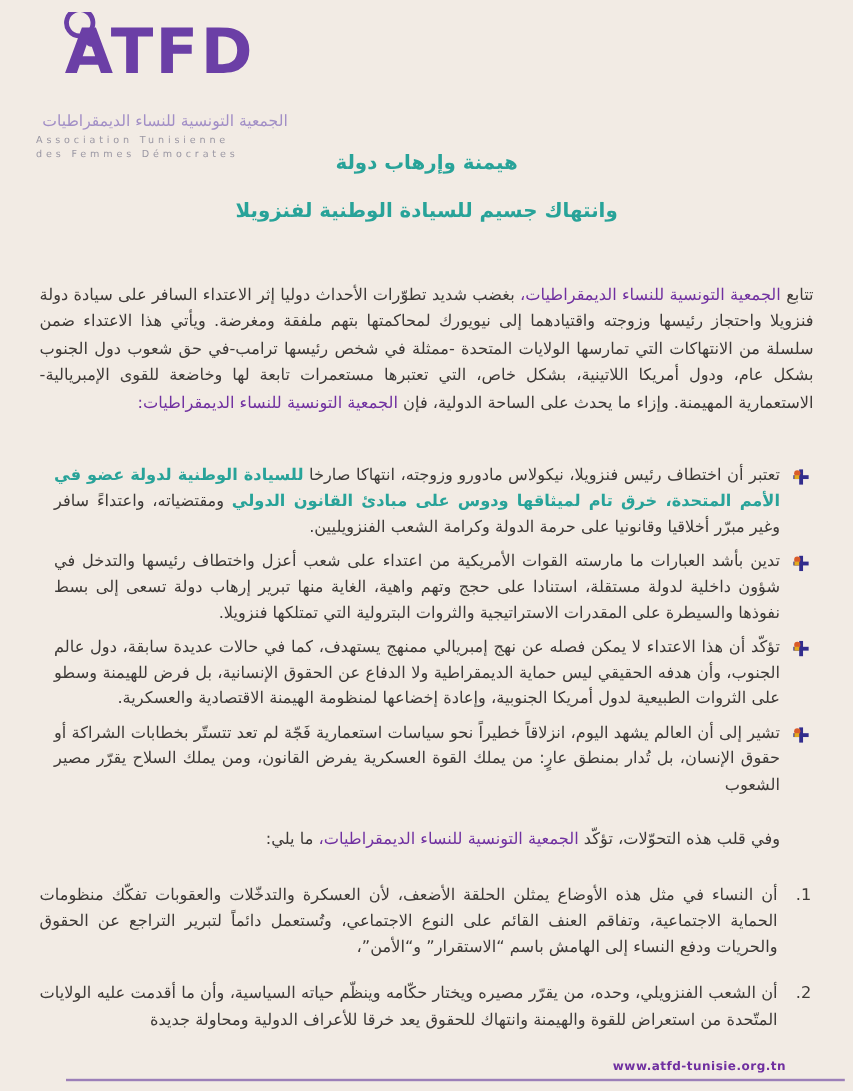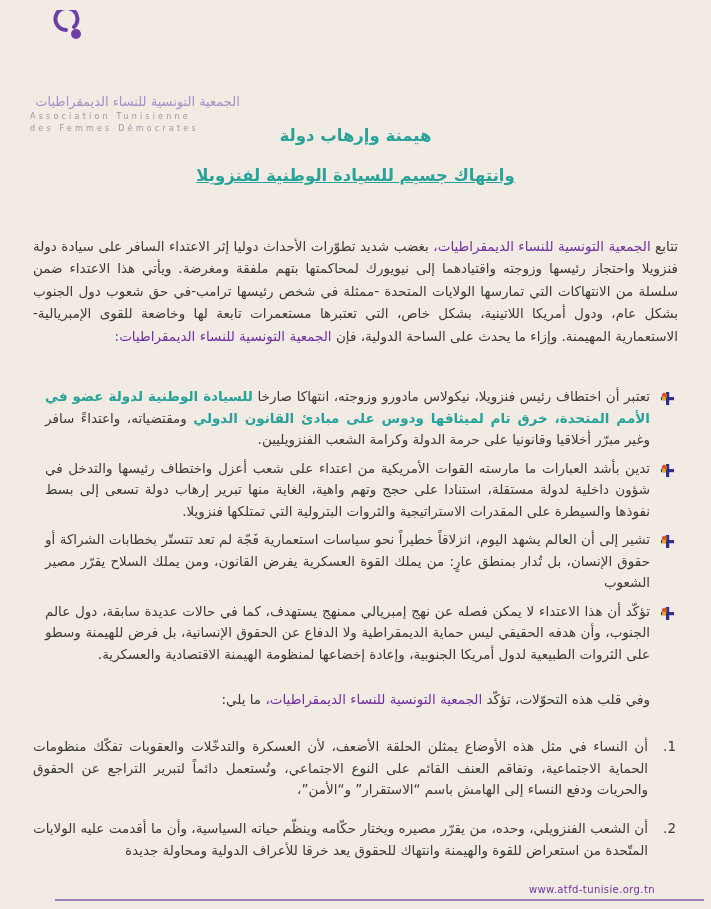--- a/index.html
+++ b/index.html
@@ -53,21 +53,21 @@
   .content{
     direction:rtl;
     padding:126px 33px 0 33px;
   }
   .title{
     text-align:center;
     color:var(--teal);
     font-size:16.5px;
     font-weight:bold;
   }
-  .title + .title{margin-top:21px;text-decoration:underline;}
+  .title + .title{margin-top:21px;}
   .intro{
     margin-top:50px;
     font-size:13.5px;
     line-height:22.4px;
     text-align:justify;
   }
   .seg-p{color:var(--purple);font-weight:normal;}
   .seg-t{color:var(--teal);font-weight:bold;}
   .bullets{
     list-style:none;
@@ -109,21 +109,21 @@
   }
   .num-marker{
     position:absolute;
     right:2px;top:0;
     font-weight:normal;
   }
   
   .footer-url{
     position:absolute;
     right:56px;bottom:14px;
-    font-size:10px;font-weight:normal;
+    font-size:10px;font-weight:bold;
     color:var(--purple);
     letter-spacing:0.4px;
     direction:ltr;
     text-decoration:none;
   }
   .footer-line{
     position:absolute;
     left:55px;right:7px;bottom:8px;
     height:2px;
     background:var(--line-purple);
@@ -131,20 +131,21 @@
 </style>
 </head>
 <body>
 
 <header class="logo">
   <div class="logo-mark">
     <svg class="logo-figure" width="48" height="56" viewBox="0 0 48 56">
       <path d="M30 20 A11 11 0 1 1 38 17" fill="none" stroke="#6b3fa6" stroke-width="4" stroke-linecap="round"></path>
       <circle cx="40" cy="24" r="5" fill="#6b3fa6"></circle>
     </svg>
+    <div class="logo-acronym">ATFD</div>
   </div>
   <div class="logo-ar">الجمعية التونسية للنساء الديمقراطيات</div>
   <div class="logo-fr">Association Tunisienne</div>
   <div class="logo-fr">des Femmes Démocrates</div>
 </header>
 
 <main class="content">
   <h1 class="title">هيمنة وإرهاب دولة</h1>
   <h2 class="title">وانتهاك جسيم للسيادة الوطنية لفنزويلا</h2>
 
@@ -175,32 +176,32 @@
     </li>
     <li>
       <span class="bullet-ico">
         <svg width="13" height="13" viewBox="0 0 13 13">
             <rect x="5" y="0" width="3.2" height="13" fill="#322c8d"></rect>
             <rect x="0" y="5" width="13" height="3.2" fill="#322c8d"></rect>
             <circle cx="3.4" cy="3.4" r="2.6" fill="#d95b2a"></circle>
             <rect x="1" y="5" width="4" height="3.2" fill="#e3a91f"></rect>
           </svg>
       </span>
+      <span><span class="seg-n">تؤكّد أن هذا الاعتداء لا يمكن فصله عن نهج إمبريالي ممنهج يستهدف، كما في حالات عديدة سابقة، دول عالم الجنوب، وأن هدفه الحقيقي ليس حماية الديمقراطية ولا الدفاع عن الحقوق الإنسانية، بل فرض للهيمنة وسطو على الثروات الطبيعية لدول أمريكا الجنوبية، وإعادة إخضاعها لمنظومة الهيمنة الاقتصادية والعسكرية.</span></span>
+    </li>
+    <li>
+      <span class="bullet-ico">
+        <svg width="13" height="13" viewBox="0 0 13 13">
+            <rect x="5" y="0" width="3.2" height="13" fill="#322c8d"></rect>
+            <rect x="0" y="5" width="13" height="3.2" fill="#322c8d"></rect>
+            <circle cx="3.4" cy="3.4" r="2.6" fill="#d95b2a"></circle>
+            <rect x="1" y="5" width="4" height="3.2" fill="#e3a91f"></rect>
+          </svg>
+      </span>
       <span><span class="seg-n">تشير إلى أن العالم يشهد اليوم، انزلاقاً خطيراً نحو سياسات استعمارية فَجّة لم تعد تتستّر بخطابات الشراكة أو حقوق الإنسان، بل تُدار بمنطق عارٍ: من يملك القوة العسكرية يفرض القانون، ومن يملك السلاح يقرّر مصير الشعوب</span></span>
-    </li>
-    <li>
-      <span class="bullet-ico">
-        <svg width="13" height="13" viewBox="0 0 13 13">
-            <rect x="5" y="0" width="3.2" height="13" fill="#322c8d"></rect>
-            <rect x="0" y="5" width="13" height="3.2" fill="#322c8d"></rect>
-            <circle cx="3.4" cy="3.4" r="2.6" fill="#d95b2a"></circle>
-            <rect x="1" y="5" width="4" height="3.2" fill="#e3a91f"></rect>
-          </svg>
-      </span>
-      <span><span class="seg-n">تؤكّد أن هذا الاعتداء لا يمكن فصله عن نهج إمبريالي ممنهج يستهدف، كما في حالات عديدة سابقة، دول عالم الجنوب، وأن هدفه الحقيقي ليس حماية الديمقراطية ولا الدفاع عن الحقوق الإنسانية، بل فرض للهيمنة وسطو على الثروات الطبيعية لدول أمريكا الجنوبية، وإعادة إخضاعها لمنظومة الهيمنة الاقتصادية والعسكرية.</span></span>
     </li>
   </ul>
 
   <p class="transition"><span class="seg-n">وفي قلب هذه التحوّلات، تؤكّد </span><span class="seg-p">الجمعية التونسية للنساء الديمقراطيات،</span><span class="seg-n"> ما يلي:</span></p>
 
   <ol class="numbered">
     <li>
       <span class="num-marker">1.</span>
       <span><span class="seg-n">أن النساء في مثل هذه الأوضاع يمثلن الحلقة الأضعف، لأن العسكرة والتدخّلات والعقوبات تفكّك منظومات الحماية الاجتماعية، وتفاقم العنف القائم على النوع الاجتماعي، وتُستعمل دائماً لتبرير التراجع عن الحقوق والحريات ودفع النساء إلى الهامش باسم “الاستقرار” و“الأمن”،</span></span>
     </li>

